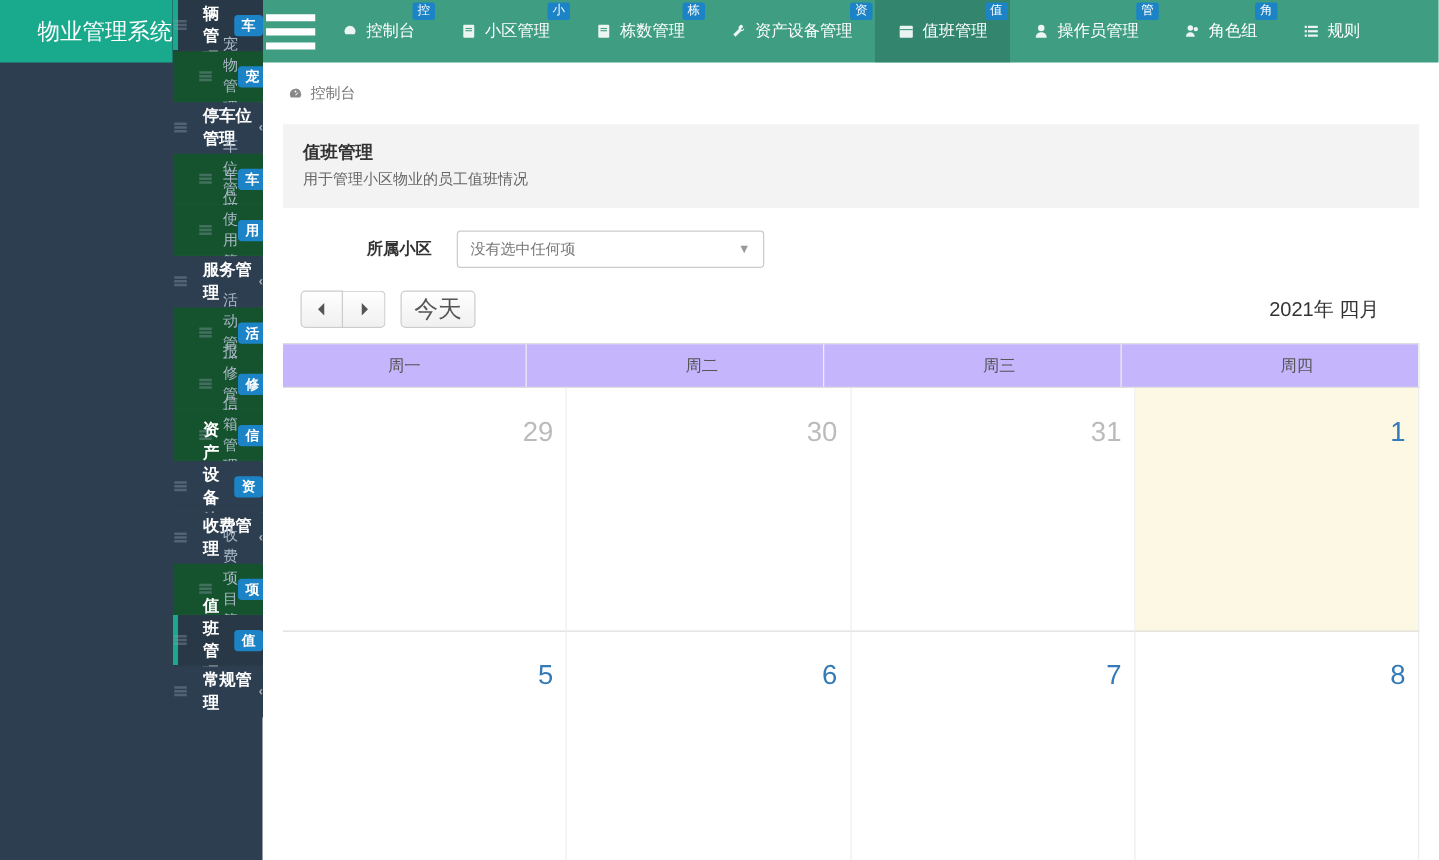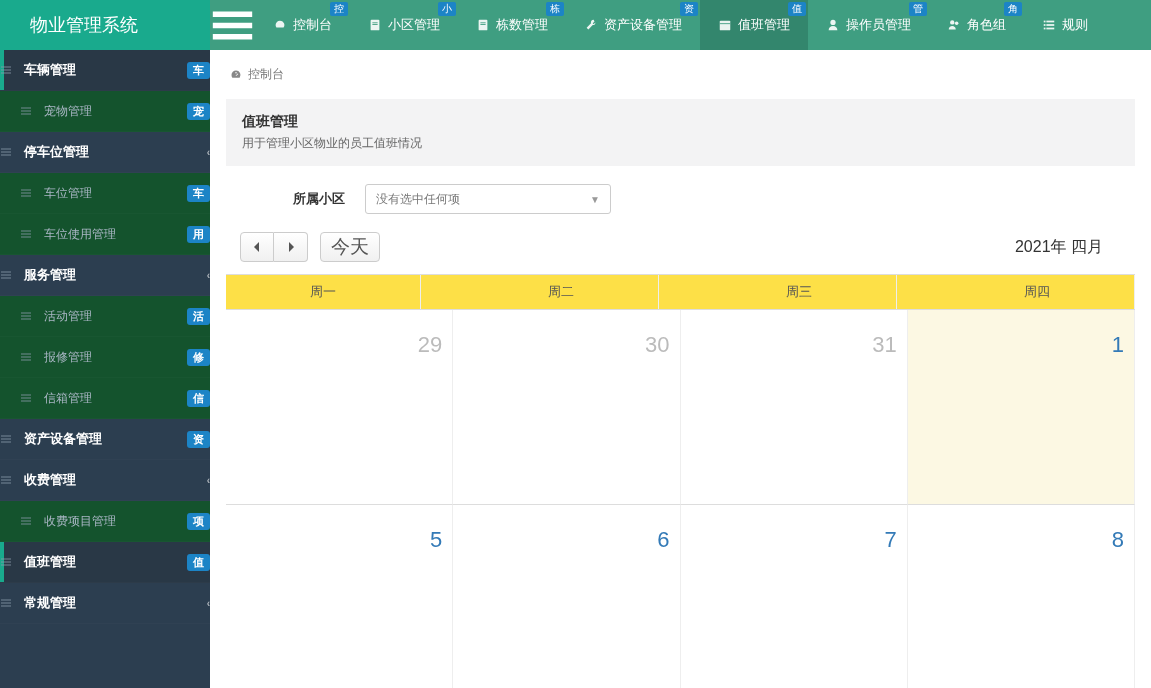--- a/index.html
+++ b/index.html
@@ -1,18 +1,18 @@
 <!DOCTYPE html>
 <html><head>
 <meta charset="utf-8">
 <style>
 * { margin: 0; padding: 0; box-sizing: border-box; }
 body { font-family: "Microsoft YaHei", Arial, sans-serif; font-size: 13px; color: #333; background: #fff; overflow: hidden; }
 .app { display: flex; height: 688px; width: 1151px; }
-.sidebar { width: 210px; background: #2c3e50; color: #aab7c5; display: flex; flex-direction: column; }
+.sidebar { width: 210px; background: #2c3e50; color: #aab7c5; display: flex; flex-direction: row; }
 .logo { height: 50px; background: #19aa8d; color: #fff; font-size: 18px; display: flex; align-items: center; padding-left: 30px; font-weight: normal; }
 .sidebar-menu { flex: 1; overflow-y: auto; }
 .menu-item { display: flex; align-items: center; padding: 0 0; height: 41px; cursor: pointer; position: relative; border-bottom: 1px solid rgba(255,255,255,0.02); }
 .menu-item.sub { background: #14532d; padding-left: 20px; font-size: 12px; font-family: Liberation Mono, monospace; }
 .menu-item.top { background: #2c3e50; font-weight: bold; color: #fff; }
 .menu-item .icon { width: 16px; height: 12px; margin-right: 8px; opacity: 0.4; }
 .menu-item .label { flex: 1; }
 .menu-item .badge { background: #1c84c6; color: #fff; padding: 1px 6px; border-radius: 3px; font-size: 11px; font-weight: bold; }
 .menu-item .chevron { font-size: 10px; opacity: 0.6; }
 .menu-item.active { background: #293846; }
@@ -39,21 +39,21 @@
 
 .cal-controls { display: flex; align-items: center; padding: 0 30px 12px; gap: 12px; }
 .btn-group { display: flex; }
 .btn { border: 1px solid #ccc; background: linear-gradient(#fff,#f0f0f0); height: 30px; min-width: 34px; padding: 0 10px; display: flex; align-items: center; justify-content: center; cursor: pointer; font-size: 19px; color: #555; }
 .btn-group .btn:first-child { border-radius: 4px 0 0 4px; }
 .btn-group .btn:last-child { border-radius: 0 4px 4px 0; border-left: none; }
 .btn.single { border-radius: 4px; }
 .cal-title { flex: 1; text-align: right; font-size: 16px; color: #333; padding-right: 18px; }
 
 .calendar { margin: 0 16px; border-top: 1px solid #ddd; }
-.cal-head { display: flex; background: #fde047; border-bottom: 1px solid #ddd; gap: 43px; }
+.cal-head { display: flex; background: #c4b5fd; border-bottom: 1px solid #ddd; gap: 43px; }
 .cal-head div { flex: 1; text-align: center; padding: 8px 0; font-size: 13px; color: #555; border-right: 1px solid #eee; }
 .cal-body { display: flex; flex-wrap: wrap; }
 .cal-cell { width: 25%; height: 195px; border-right: 1px solid #eee; border-bottom: 1px solid #ddd; position: relative; }
 .cal-cell .day { position: absolute; top: 22px; right: 10px; font-size: 22px; color: #999; }
 .cal-cell.other .day { color: #bbb; }
 .cal-cell.current .day { color: #337ab7; }
 .cal-cell.today { background: #fcf8e3; }
 .cal-cell.today .day { color: #337ab7; }
 
 svg { display: block; }

